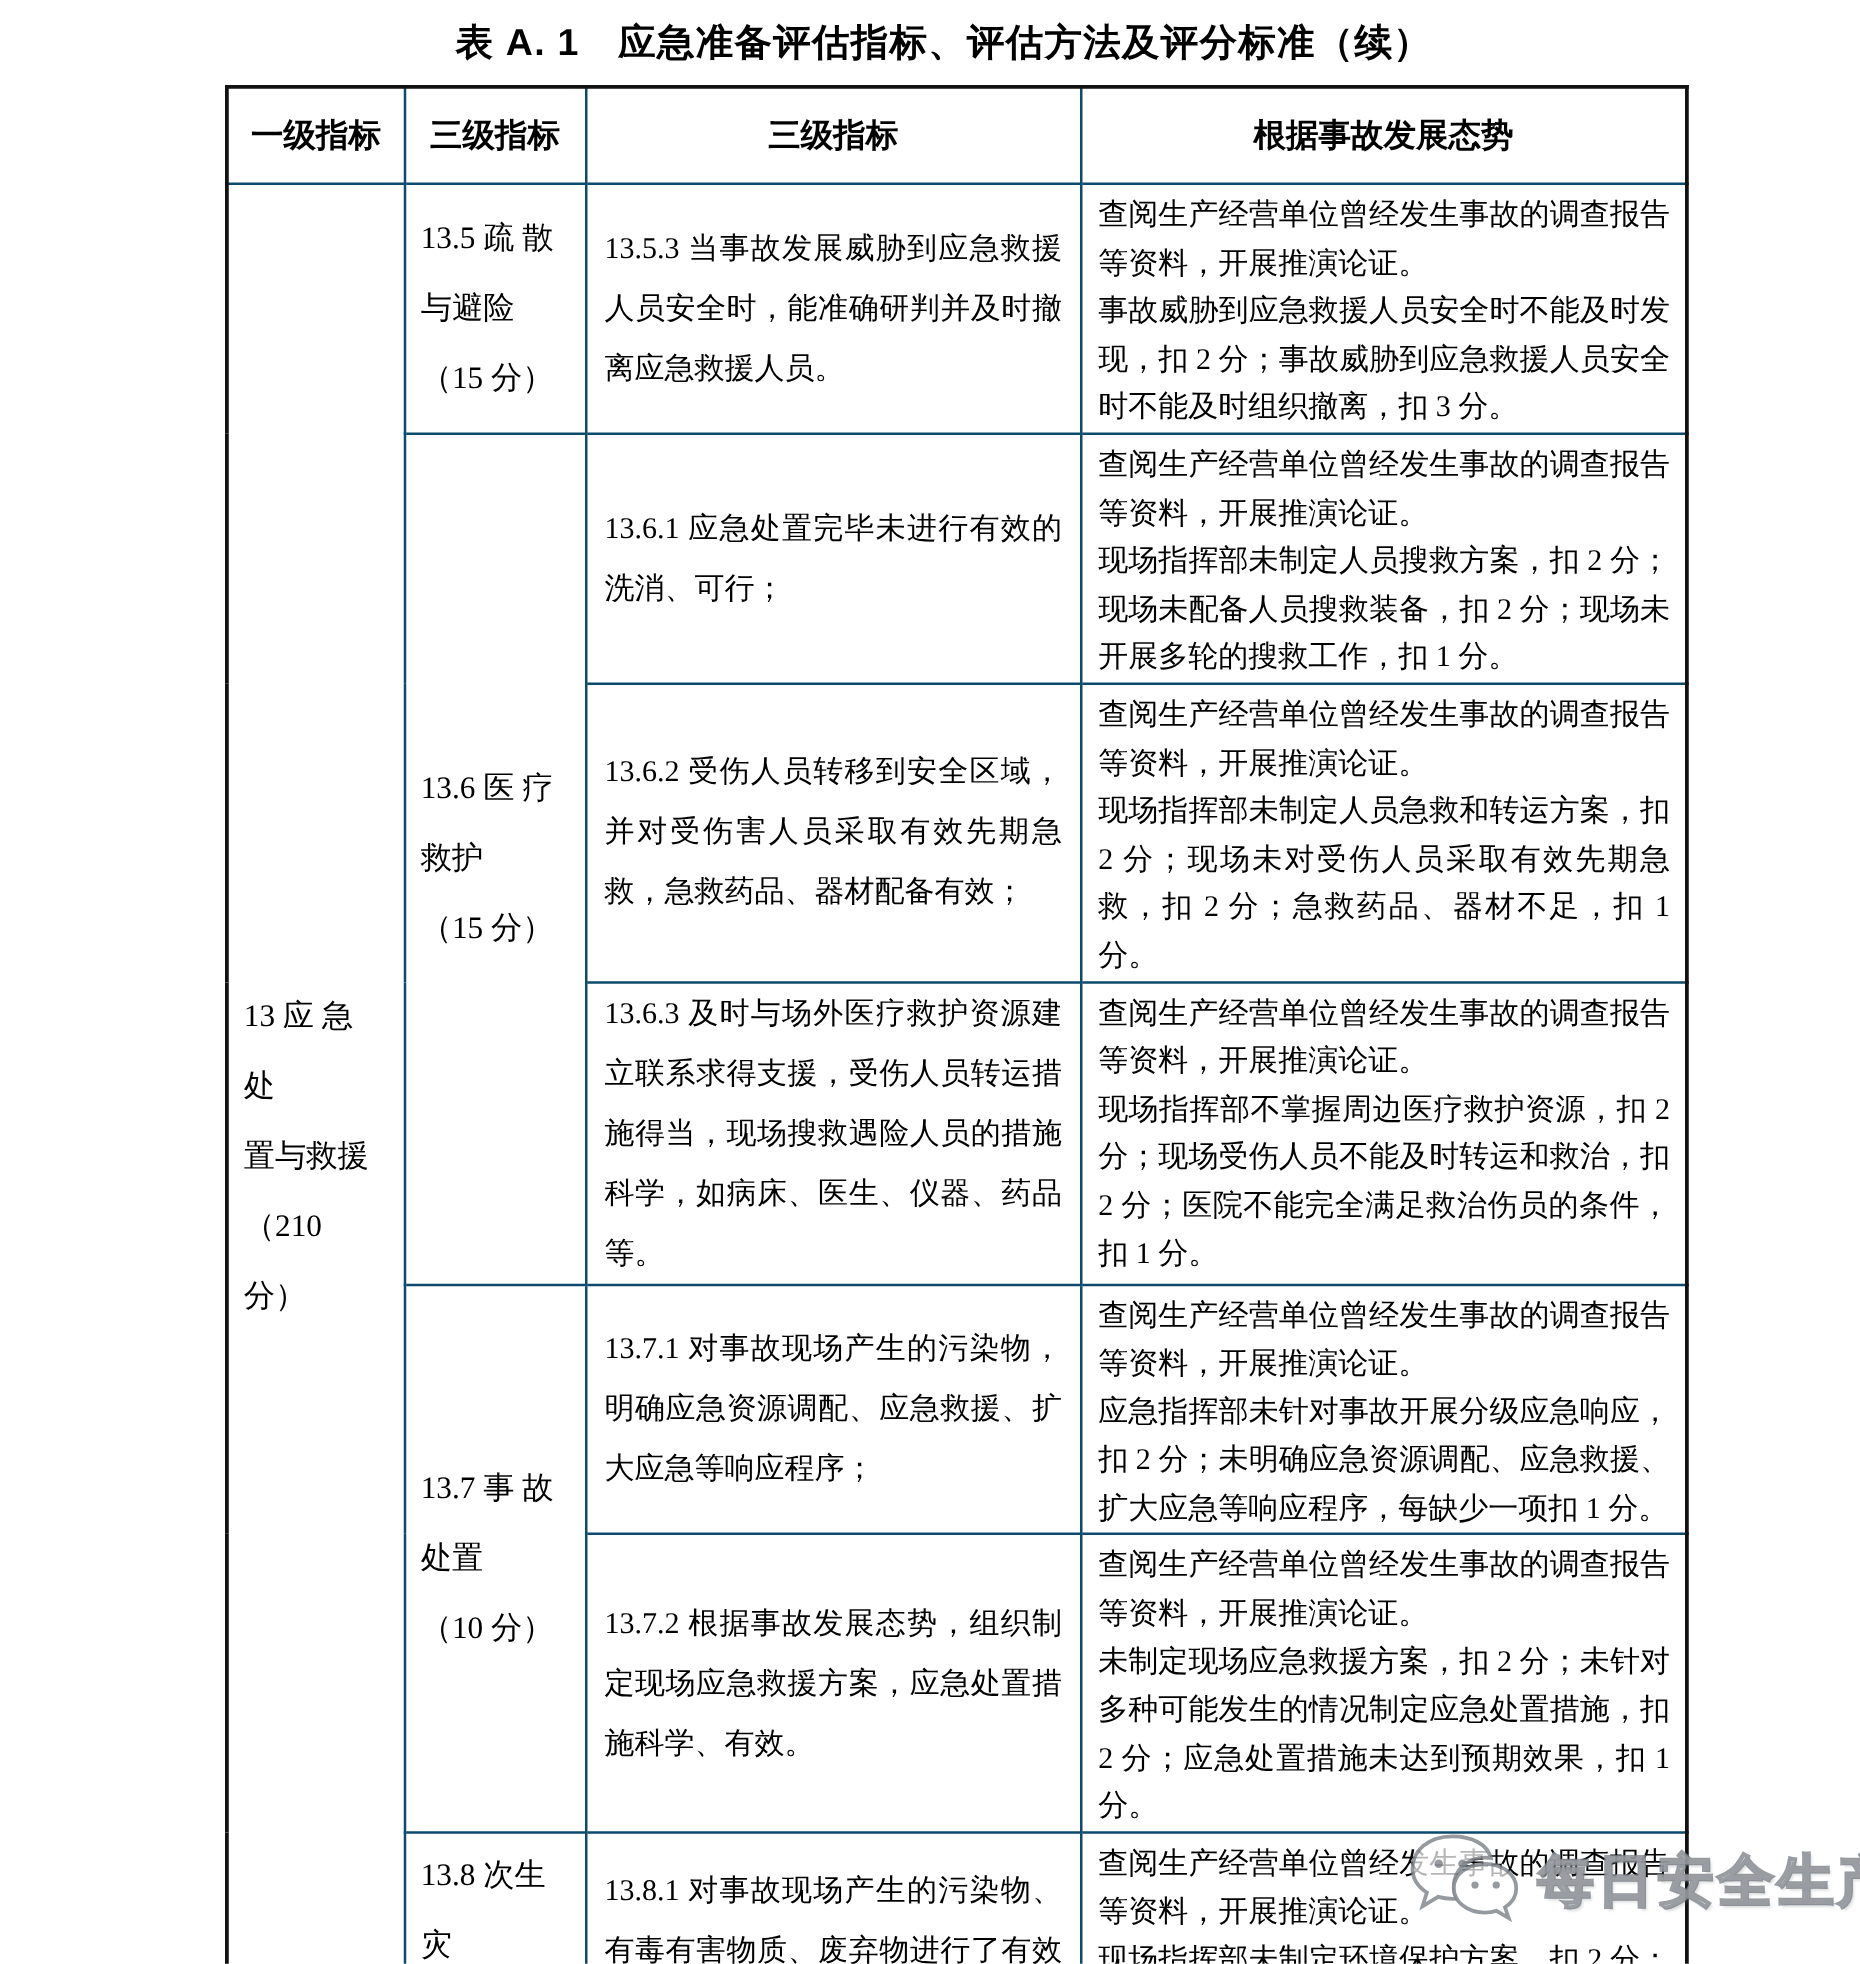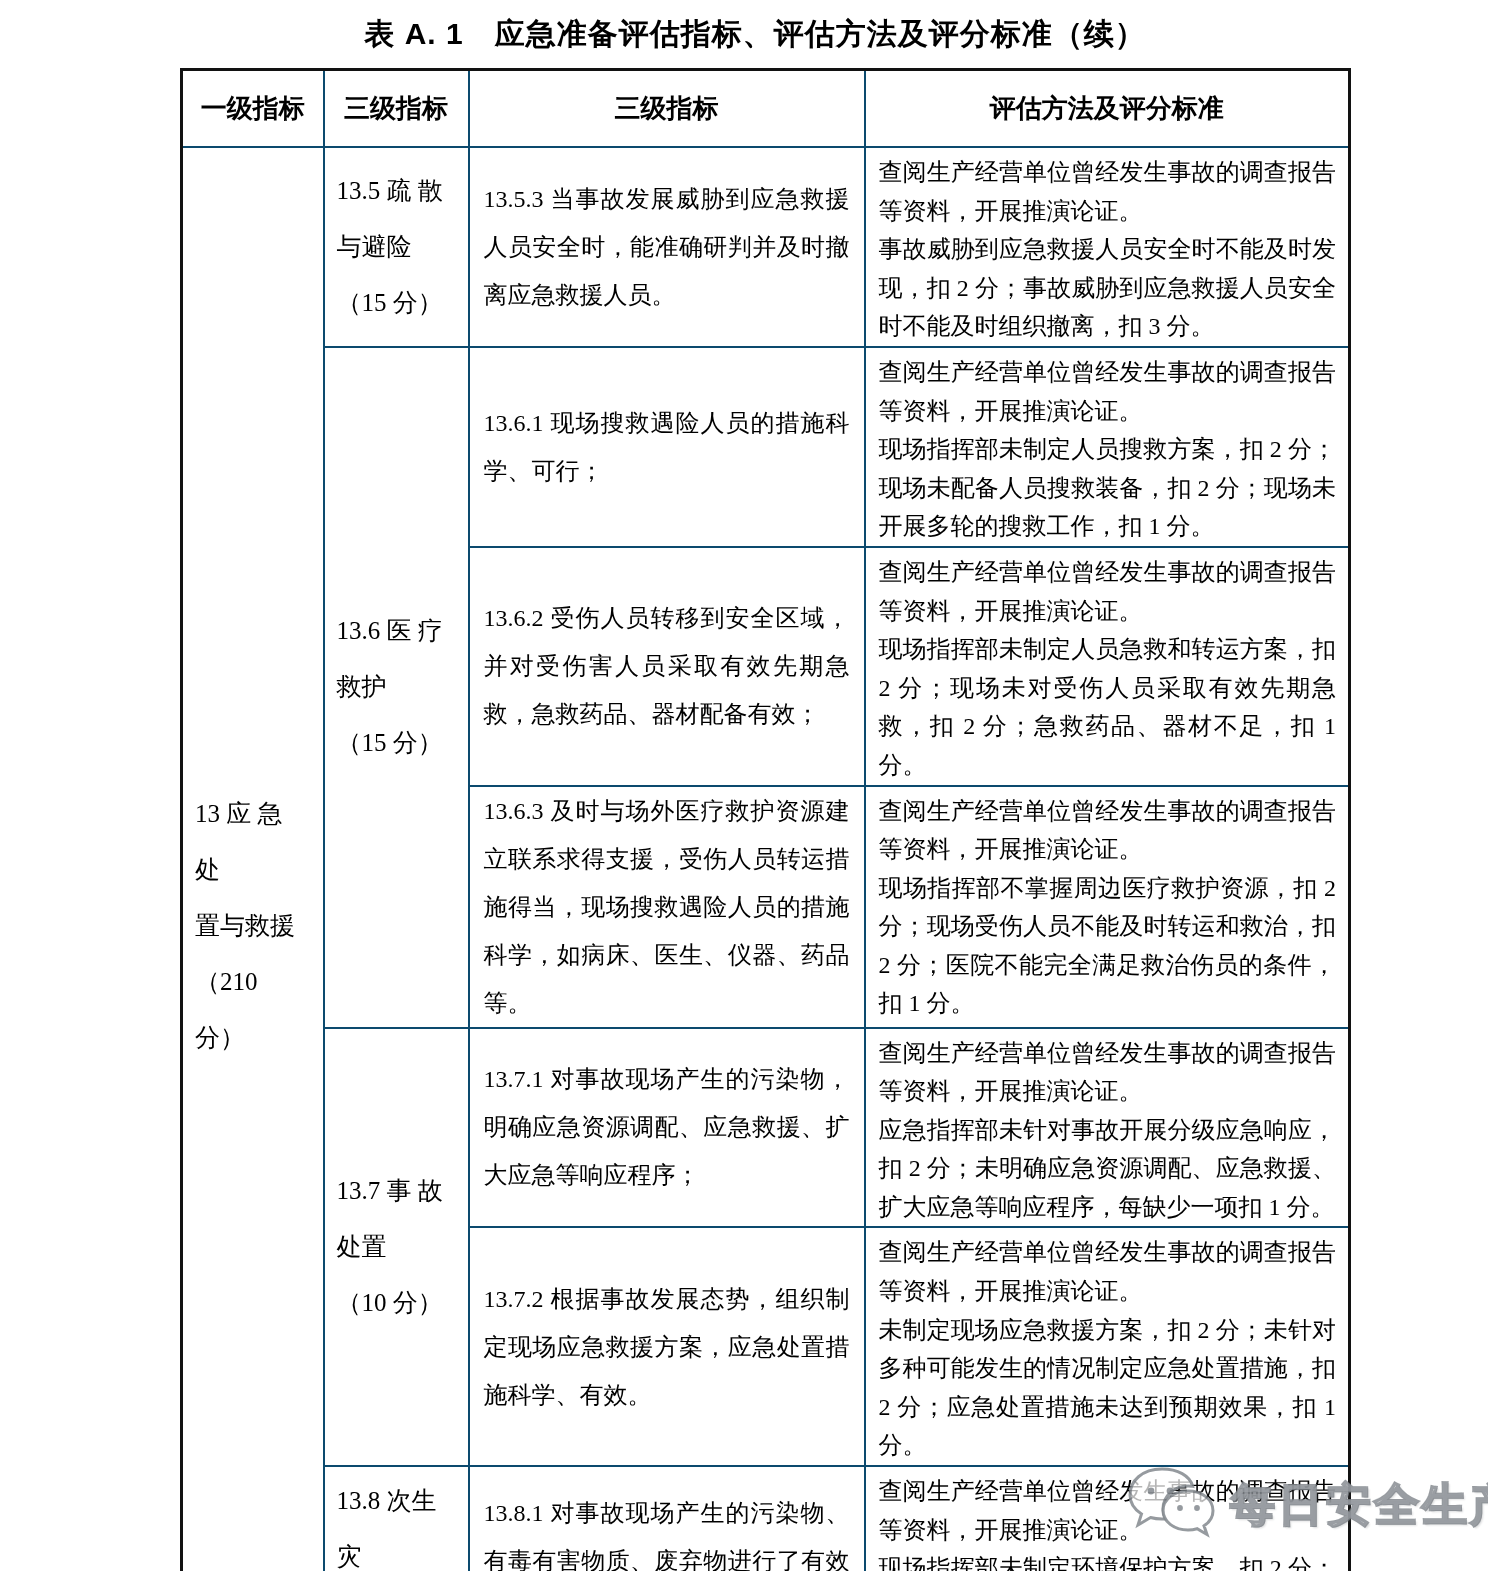--- a/index.html
+++ b/index.html
@@ -68,40 +68,40 @@
     <col style="width:142px">
       <col style="width:145px">
       <col style="width:396px">
       <col style="width:485px">
   </colgroup>
   <thead>
     <tr>
       <th>一级指标</th>
       <th>三级指标</th>
       <th>三级指标</th>
-      <th>评估方法及评分标准</th>
+      <th>根据事故发展态势</th>
     </tr>
   </thead>
   <tbody>
     <tr class="r1">
       <td class="c1" rowspan="7">13 应 急 处
 置与救援
 （210 分）</td>
       <td class="c2">13.5 疏 散
 与避险
 （15 分）</td>
       <td class="c3">13.5.3 当事故发展威胁到应急救援人员安全时，能准确研判并及时撤离应急救援人员。</td>
       <td class="c4">查阅生产经营单位曾经发生事故的调查报告等资料，开展推演论证。
 事故威胁到应急救援人员安全时不能及时发现，扣 2 分；事故威胁到应急救援人员安全时不能及时组织撤离，扣 3 分。</td>
     </tr>
     <tr class="r2">
       <td class="c2" rowspan="3">13.6 医 疗
 救护
 （15 分）</td>
-      <td class="c3">13.6.1 现场搜救遇险人员的措施科学、可行；</td>
+      <td class="c3">13.6.1 应急处置完毕未进行有效的洗消、可行；</td>
       <td class="c4">查阅生产经营单位曾经发生事故的调查报告等资料，开展推演论证。
 现场指挥部未制定人员搜救方案，扣 2 分；现场未配备人员搜救装备，扣 2 分；现场未开展多轮的搜救工作，扣 1 分。</td>
     </tr>
     <tr class="r3">
       <td class="c3">13.6.2 受伤人员转移到安全区域，并对受伤害人员采取有效先期急救，急救药品、器材配备有效；</td>
       <td class="c4">查阅生产经营单位曾经发生事故的调查报告等资料，开展推演论证。
 现场指挥部未制定人员急救和转运方案，扣 2 分；现场未对受伤人员采取有效先期急救，扣 2 分；急救药品、器材不足，扣 1 分。</td>
     </tr>
     <tr class="r4">
       <td class="c3">13.6.3 及时与场外医疗救护资源建立联系求得支援，受伤人员转运措施得当，现场搜救遇险人员的措施科学，如病床、医生、仪器、药品等。</td>

